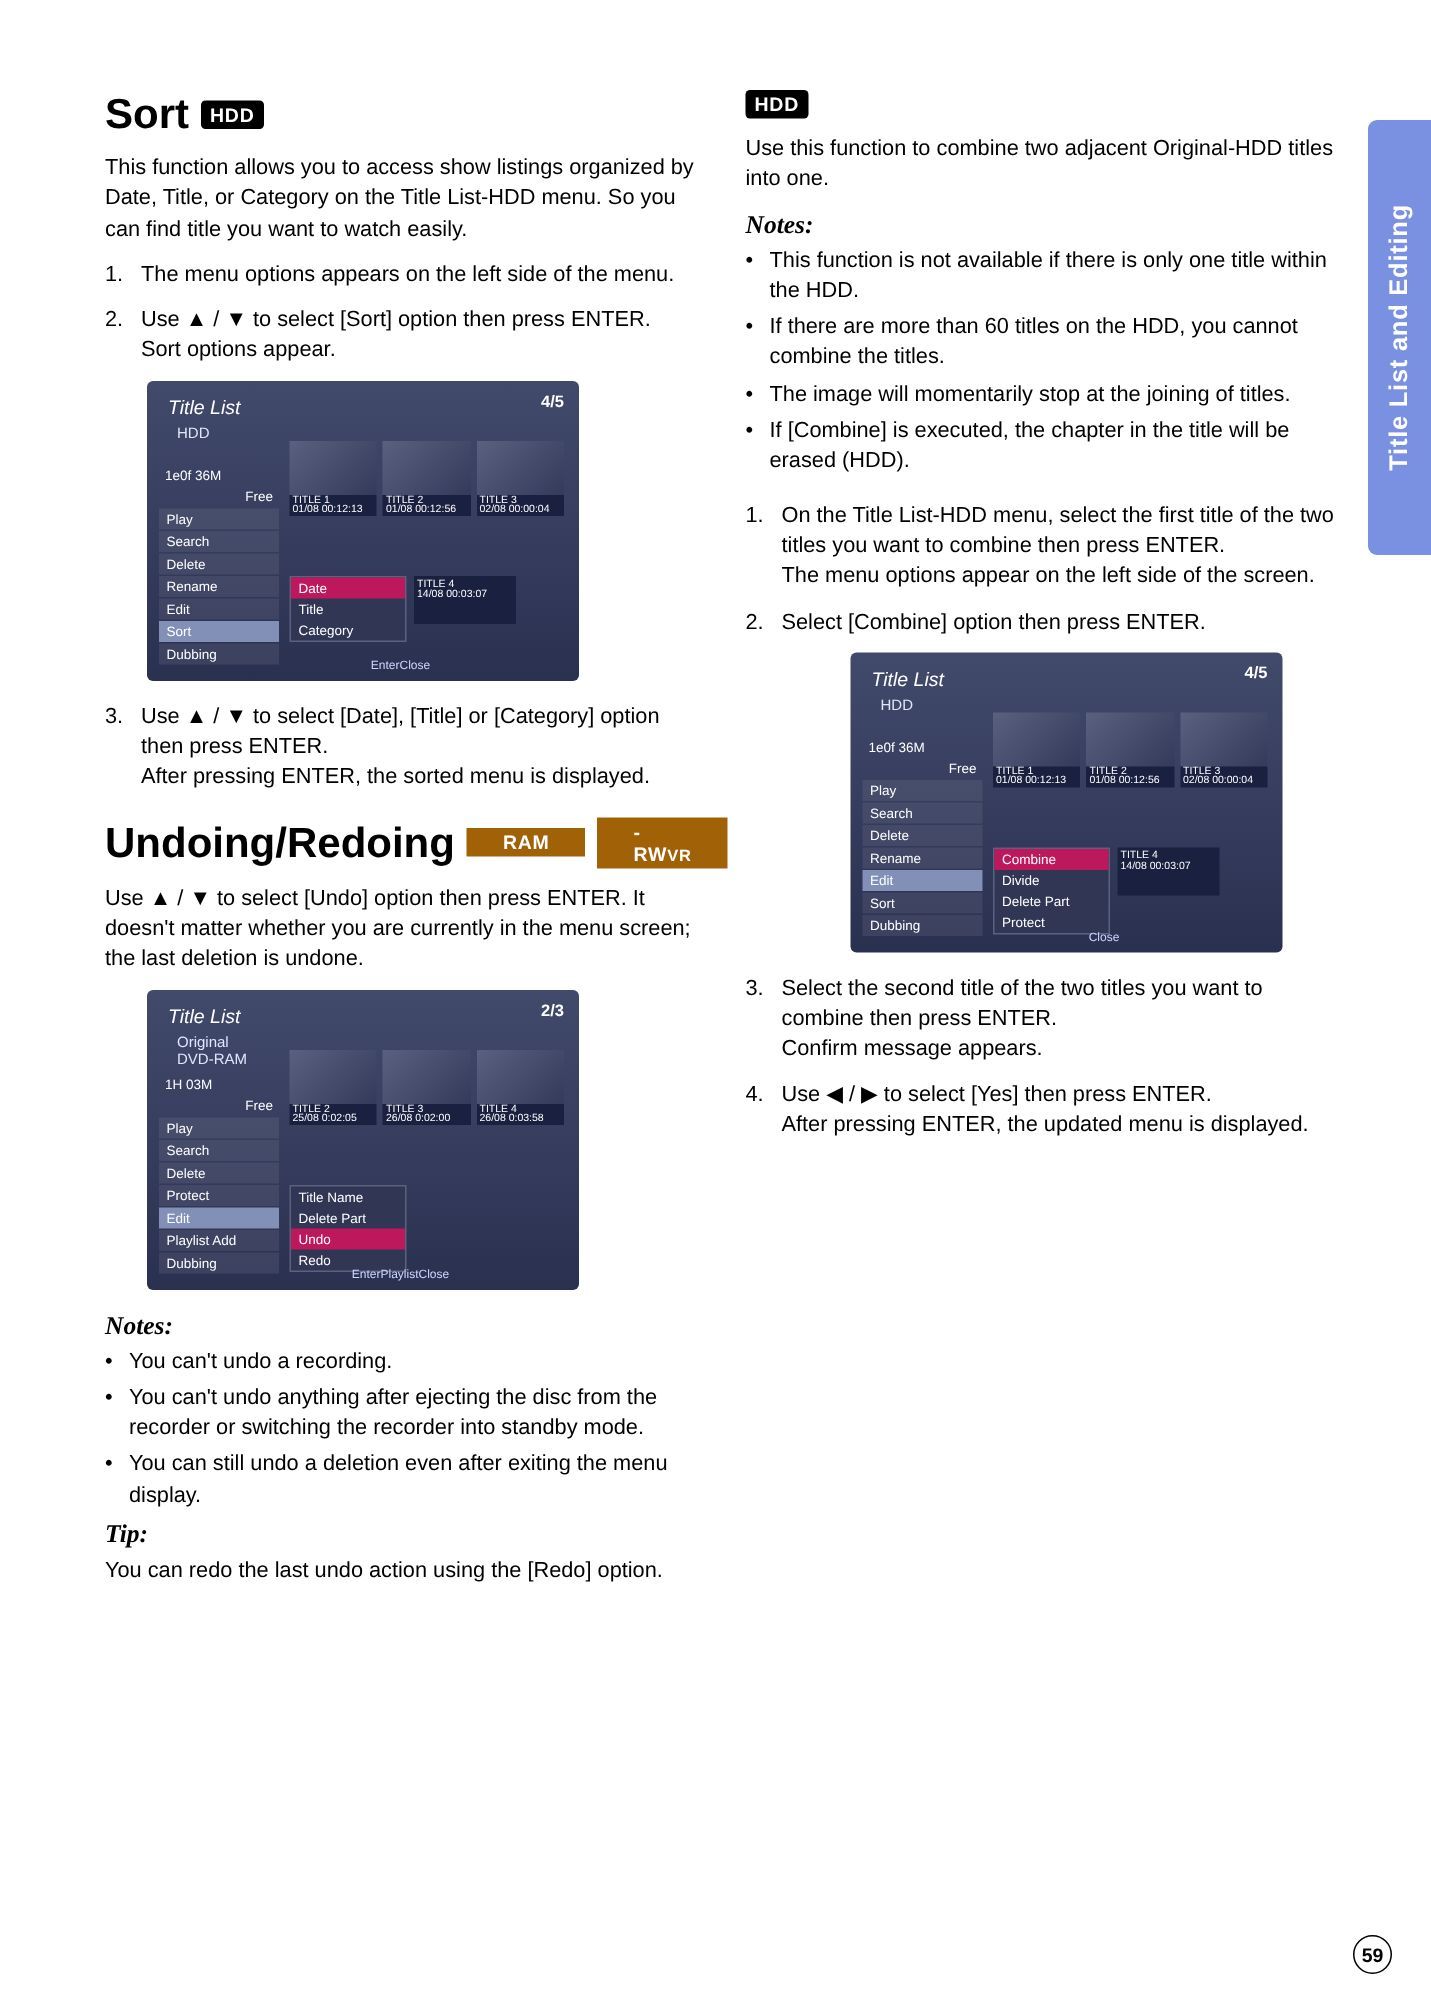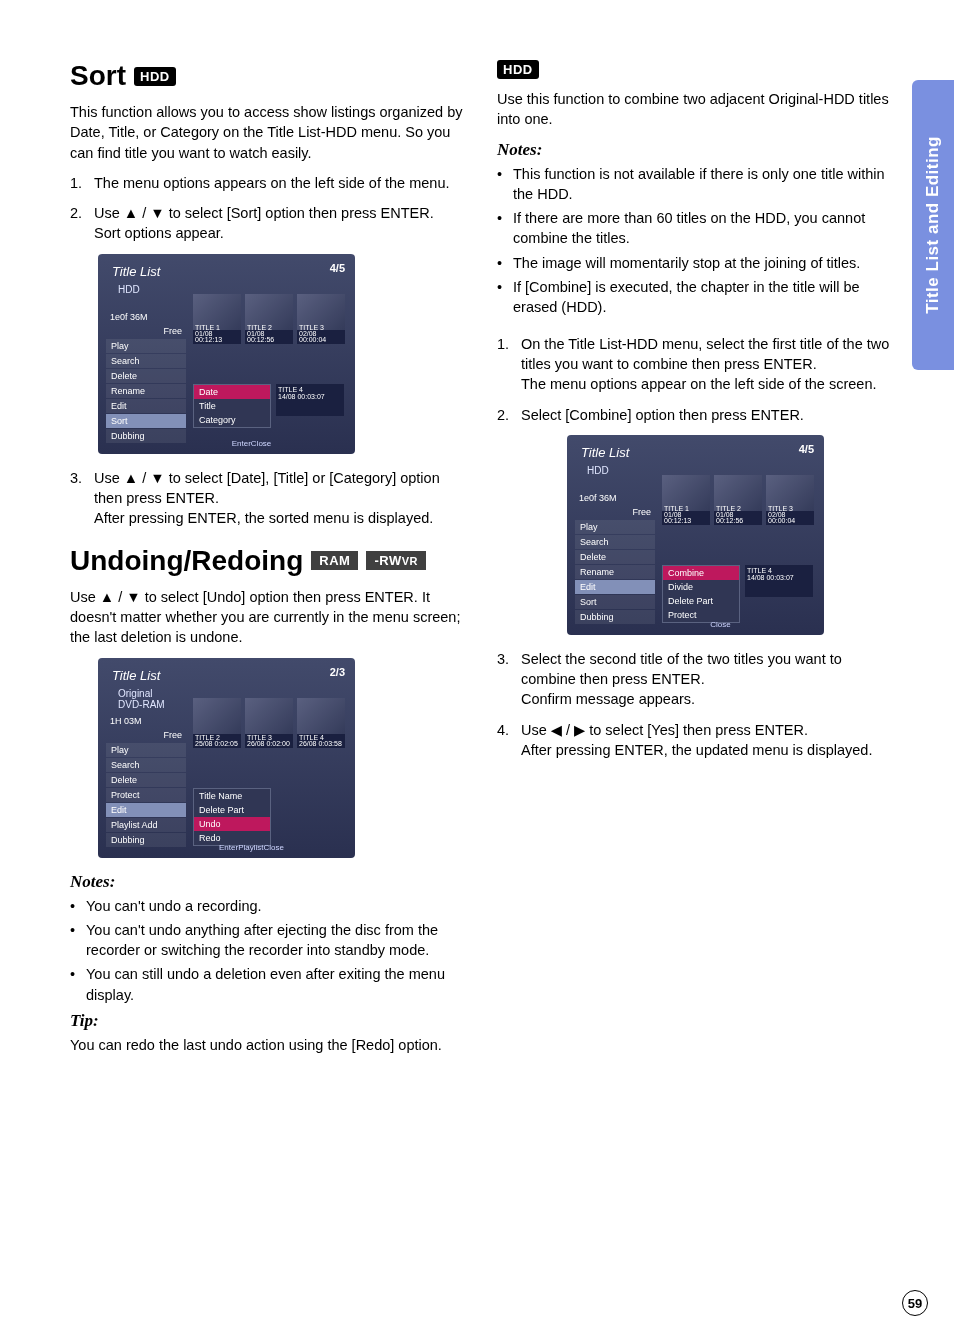--- a/index.html
+++ b/index.html
@@ -29,25 +29,25 @@
       background: #000;
       color: #fff;
       font-weight: bold;
       font-size: 13px;
       padding: 2px 6px;
       border-radius: 3px;
       letter-spacing: 0.5px;
     }
     .badge-inline {
       display: inline-block;
-      background: #404040;
+      background: #a16207;
       color: #fff;
       font-weight: bold;
       font-size: 13px;
-      padding: 2px 8px;
+      padding: 2px 24px;
       letter-spacing: 0.5px;
     }
     .badge-sub { font-size: 11px; }
     .para {
       font-size: 14.5px;
       line-height: 1.4;
       margin-bottom: 10px;
       color: #000;
     }
     .ol { font-size: 14.5px; line-height: 1.4; margin-bottom: 10px; }
@@ -68,21 +68,21 @@
       font-weight: bold;
       font-size: 17px;
       margin-top: 6px;
       margin-bottom: 4px;
     }
     .ul { font-size: 14.5px; line-height: 1.4; }
     .ul-item { display: flex; margin-bottom: 4px; }
     .ul-bullet { width: 16px; flex-shrink: 0; }
     .ul-body { flex: 1; }
     .screenshot {
-      width: 257px;
+      width: 288px;
       height: 200px;
       background: linear-gradient(180deg, #424a6b 0%, #2a3050 100%);
       border-radius: 4px;
       margin: 10px 0 14px 28px;
       position: relative;
       overflow: hidden;
     }
     .screenshot.indent-right { margin-left: 70px; }
     .ss-header {
       position: absolute;

